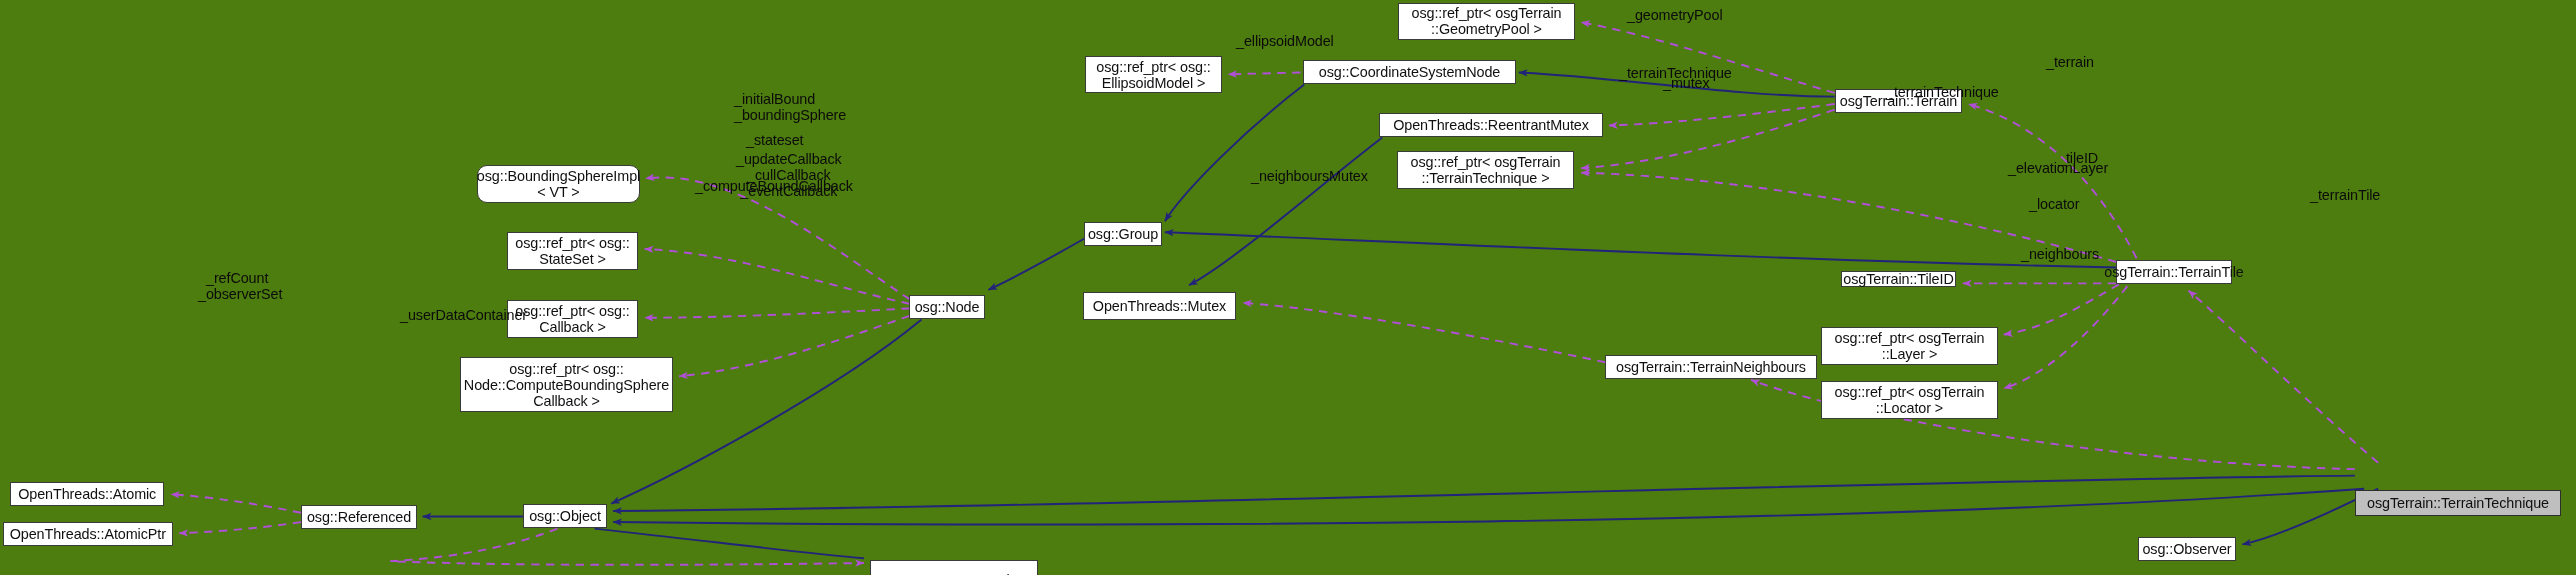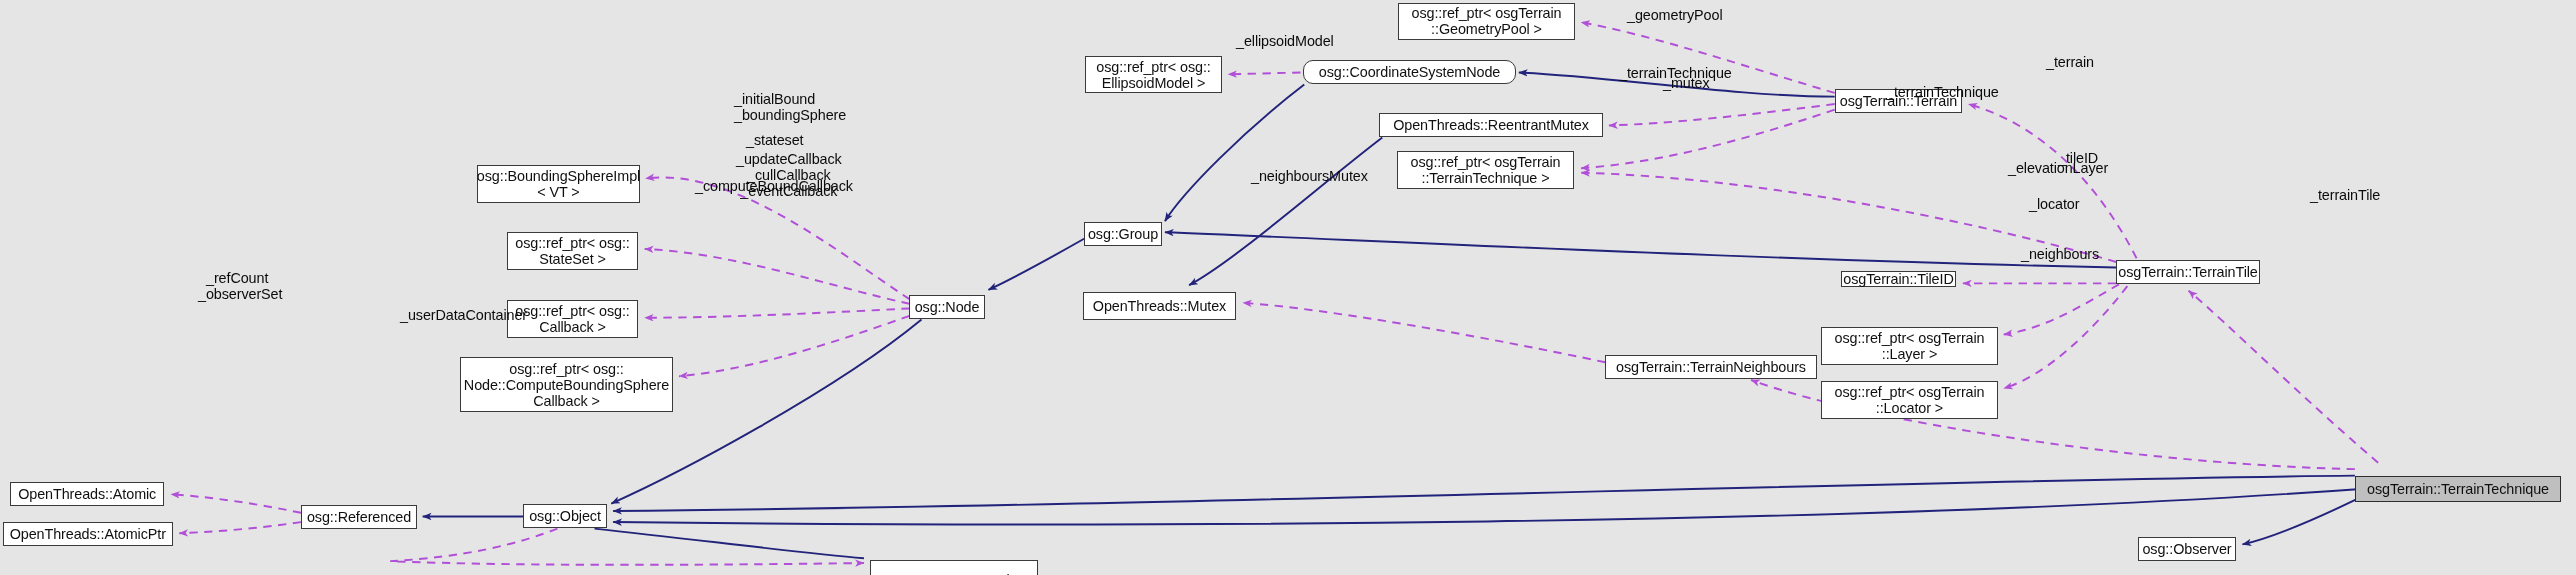--- a/index.html
+++ b/index.html
@@ -8,21 +8,21 @@
     padding: 0;
     background: #ffffff;
   }
   body {
     font-family: "Liberation Sans", sans-serif;
   }
   #diagram {
     position: relative;
     width: 2576px;
     height: 576px;
-    background: #e5e5e5;
+    background: #4d7c0f;
     overflow: hidden;
   }
   #edges {
     position: absolute;
     left: 0;
     top: 0;
     width: 2576px;
     height: 576px;
     pointer-events: none;
   }
@@ -137,51 +137,51 @@
 
       <path d="M600,569 C560,585 500,600 420,604 C560,610 800,608 930,606" marker-end="url(#arrow-usage)"></path>
     </g>
   </svg>
 
   <div id="nodes-layer">
       <div class="node" style="left: 1398px; top: 2.8px; width: 177px; height: 37px;">osg::ref_ptr&lt; osgTerrain
 ::GeometryPool &gt;</div>
       <div class="node" style="left: 1085px; top: 56px; width: 137px; height: 37px;">osg::ref_ptr&lt; osg::
 EllipsoidModel &gt;</div>
-      <div class="node" style="left: 1303px; top: 60px; width: 213px; height: 24px; border-radius: 10px;">osg::CoordinateSystemNode</div>
+      <div class="node" style="left: 1303px; top: 60px; width: 213px; height: 24px;">osg::CoordinateSystemNode</div>
       <div class="node" style="left: 1835px; top: 89px; width: 127px; height: 24px;">osgTerrain::Terrain</div>
       <div class="node" style="left: 1379px; top: 113px; width: 224px; height: 24px;">OpenThreads::ReentrantMutex</div>
-      <div class="node" style="left: 477px; top: 165px; width: 163px; height: 38px;">osg::BoundingSphereImpl
+      <div class="node" style="left: 477px; top: 165px; width: 163px; height: 38px; border-radius: 10px;">osg::BoundingSphereImpl
 &lt; VT &gt;</div>
       <div class="node" style="left: 1397px; top: 151px; width: 177px; height: 38px;">osg::ref_ptr&lt; osgTerrain
 ::TerrainTechnique &gt;</div>
       <div class="node" style="left: 507px; top: 232px; width: 131px; height: 38px;">osg::ref_ptr&lt; osg::
 StateSet &gt;</div>
       <div class="node" style="left: 1084px; top: 222px; width: 78px; height: 24px;">osg::Group</div>
-      <div class="node" style="left: 2116px; top: 260px; width: 144px; height: 24px;">osgTerrain::TerrainTile</div>
+      <div class="node" style="left: 2116px; top: 260px; width: 116px; height: 24px;">osgTerrain::TerrainTile</div>
       <div class="node" style="left: 1841px; top: 271px; width: 115px; height: 16px;">osgTerrain::TileID</div>
       <div class="node" style="left: 507px; top: 300px; width: 131px; height: 38px;">osg::ref_ptr&lt; osg::
 Callback &gt;</div>
       <div class="node" style="left: 909px; top: 295px; width: 76px; height: 24px;">osg::Node</div>
       <div class="node" style="left: 1083px; top: 292px; width: 153px; height: 28px;">OpenThreads::Mutex</div>
       <div class="node" style="left: 1821px; top: 327px; width: 177px; height: 38px;">osg::ref_ptr&lt; osgTerrain
 ::Layer &gt;</div>
       <div class="node" style="left: 460px; top: 357px; width: 213px; height: 55px;">osg::ref_ptr&lt; osg::
 Node::ComputeBoundingSphere
 Callback &gt;</div>
       <div class="node" style="left: 1605px; top: 355px; width: 212px; height: 24px;">osgTerrain::TerrainNeighbours</div>
       <div class="node" style="left: 1821px; top: 381px; width: 177px; height: 38px;">osg::ref_ptr&lt; osgTerrain
 ::Locator &gt;</div>
       <div class="node" style="left: 10.2px; top: 482px; width: 154px; height: 24px;">OpenThreads::Atomic</div>
       <div class="node" style="left: 523px; top: 504px; width: 84px; height: 24px;">osg::Object</div>
       <div class="node" style="left: 301px; top: 505px; width: 116px; height: 24px;">osg::Referenced</div>
       <div class="node" style="left: 2.8px; top: 522px; width: 170px; height: 24px;">OpenThreads::AtomicPtr</div>
       <div class="node" style="left: 870px; top: 560px; width: 168px; height: 39px;">osg::UserDataContainer</div>
       <div class="node" style="left: 2138px; top: 537px; width: 98px; height: 24px;">osg::Observer</div>
-      <div class="node highlight" style="left: 2355px; top: 476px; width: 206px; height: 26px;">osgTerrain::TerrainTechnique</div>
+      <div class="node highlight" style="left: 2355px; top: 490px; width: 206px; height: 26px;">osgTerrain::TerrainTechnique</div>
     </div>
 
   <div id="labels-layer">
       <div class="edgelabel" style="left: 1627px; top: 6.5px;">_geometryPool</div>
       <div class="edgelabel" style="left: 1236px; top: 33px;">_ellipsoidModel</div>
       <div class="edgelabel" style="left: 2046px; top: 54px;">_terrain</div>
       <div class="edgelabel" style="left: 1663px; top: 75px;">_mutex</div>
       <div class="edgelabel" style="left: 1619px; top: 65px;">_terrainTechnique</div>
       <div class="edgelabel" style="left: 1886px; top: 84px;">_terrainTechnique</div>
       <div class="edgelabel" style="left: 734px; top: 91px;">_initialBound

